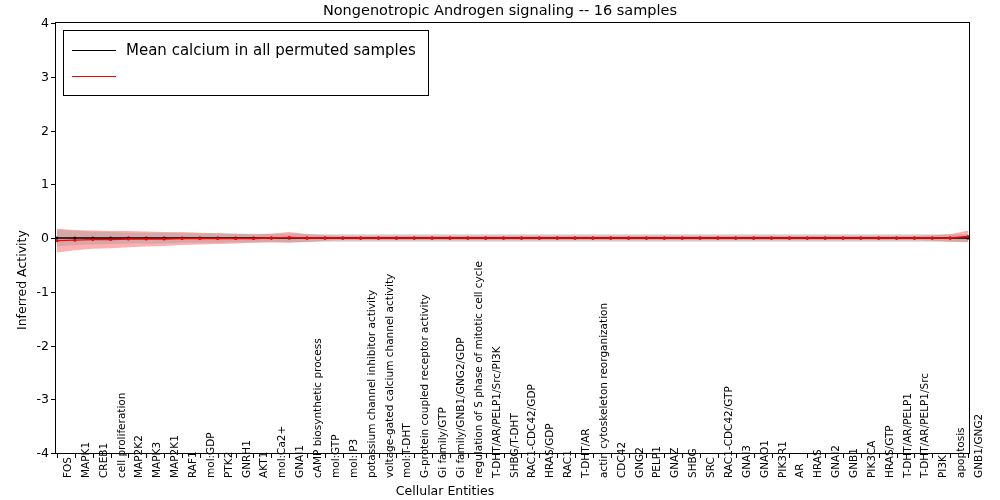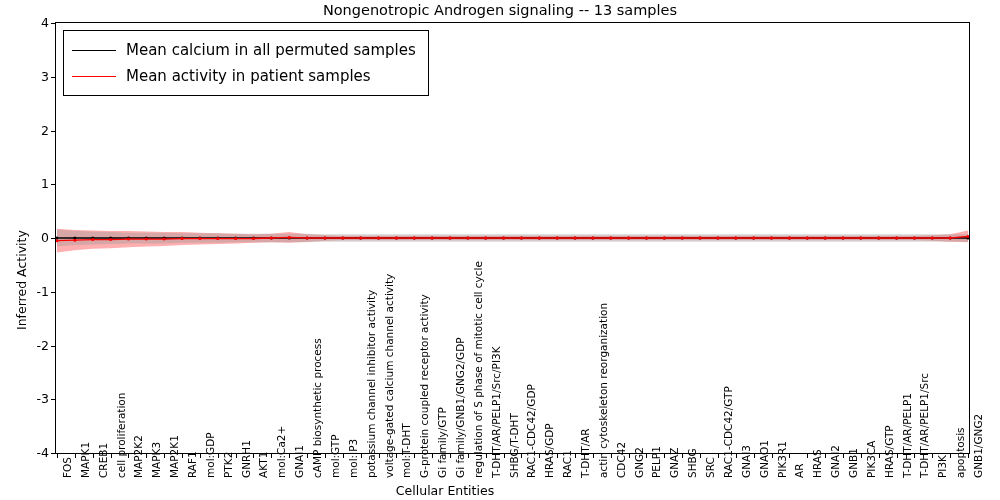--- a/index.html
+++ b/index.html
@@ -105,21 +105,21 @@
     position: absolute;
     left: 0;
     top: 0;
   }
 </style>
 </head>
 <body>
 
 <div id="figure">
 
-  <div id="chart-title">Nongenotropic Androgen signaling -- 13 samples</div>
+  <div id="chart-title">Nongenotropic Androgen signaling -- 16 samples</div>
 
   <div id="ylabel" style="left:14px; top:330px;">Inferred Activity</div>
 
   <div id="plot">
     <svg class="overlay" id="plot-svg" width="913" height="430">
         <path d="M 1.00 205.86 L 18.86 206.94 L 36.73 207.48 L 54.59 208.01 L 72.45 208.01 L 90.31 208.55 L 108.18 209.09 L 126.04 209.09 L 143.90 209.63 L 161.76 210.16 L 179.63 210.70 L 197.49 211.24 L 215.35 210.70 L 233.22 209.09 L 251.08 211.24 L 268.94 212.31 L 286.80 212.85 L 304.67 212.85 L 322.53 212.85 L 340.39 212.85 L 358.25 212.85 L 376.12 212.85 L 393.98 212.85 L 411.84 212.85 L 429.71 212.85 L 447.57 212.85 L 465.43 212.85 L 483.29 212.85 L 501.16 212.85 L 519.02 212.85 L 536.88 212.85 L 554.75 212.85 L 572.61 212.85 L 590.47 212.85 L 608.33 212.85 L 626.20 212.85 L 644.06 212.85 L 661.92 212.85 L 679.78 212.85 L 697.65 212.85 L 715.51 212.85 L 733.37 212.85 L 751.24 212.85 L 769.10 212.85 L 786.96 212.85 L 804.82 212.85 L 822.69 212.85 L 840.55 212.85 L 858.41 212.85 L 876.27 212.31 L 894.14 211.24 L 912.00 207.48 L 912.00 219.30 L 894.14 218.76 L 876.27 217.69 L 858.41 217.15 L 840.55 217.15 L 822.69 217.15 L 804.82 217.15 L 786.96 217.15 L 769.10 217.15 L 751.24 217.15 L 733.37 217.15 L 715.51 217.15 L 697.65 217.15 L 679.78 217.15 L 661.92 217.15 L 644.06 217.15 L 626.20 217.15 L 608.33 217.15 L 590.47 217.15 L 572.61 217.15 L 554.75 217.15 L 536.88 217.15 L 519.02 217.15 L 501.16 217.15 L 483.29 217.15 L 465.43 217.15 L 447.57 217.15 L 429.71 217.15 L 411.84 217.15 L 393.98 217.15 L 376.12 217.15 L 358.25 217.15 L 340.39 217.15 L 322.53 217.15 L 304.67 217.15 L 286.80 217.15 L 268.94 217.69 L 251.08 218.76 L 233.22 219.84 L 215.35 219.30 L 197.49 219.84 L 179.63 220.38 L 161.76 220.91 L 143.90 221.45 L 126.04 221.99 L 108.18 223.06 L 90.31 223.60 L 72.45 224.14 L 54.59 225.21 L 36.73 225.75 L 18.86 227.36 L 1.00 229.51 Z" fill="#ff4d4d" fill-opacity="0.45" stroke="none"></path>
         <path d="M 1.00 206.40 L 18.86 208.01 L 36.73 208.55 L 54.59 209.09 L 72.45 209.63 L 90.31 209.63 L 108.18 209.63 L 126.04 210.16 L 143.90 210.16 L 161.76 210.16 L 179.63 210.70 L 197.49 210.70 L 215.35 210.70 L 233.22 210.70 L 251.08 210.70 L 268.94 211.24 L 286.80 211.24 L 304.67 211.24 L 322.53 211.24 L 340.39 211.24 L 358.25 211.24 L 376.12 211.24 L 393.98 211.24 L 411.84 211.24 L 429.71 211.24 L 447.57 211.24 L 465.43 211.24 L 483.29 211.24 L 501.16 211.24 L 519.02 211.24 L 536.88 211.24 L 554.75 211.24 L 572.61 211.24 L 590.47 211.24 L 608.33 211.24 L 626.20 211.24 L 644.06 211.24 L 661.92 211.24 L 679.78 211.24 L 697.65 211.24 L 715.51 211.24 L 733.37 211.24 L 751.24 211.24 L 769.10 211.24 L 786.96 211.24 L 804.82 211.24 L 822.69 211.24 L 840.55 211.24 L 858.41 211.24 L 876.27 211.24 L 894.14 211.24 L 912.00 211.24 L 912.00 218.76 L 894.14 218.76 L 876.27 218.76 L 858.41 218.76 L 840.55 218.76 L 822.69 218.76 L 804.82 218.76 L 786.96 218.76 L 769.10 218.76 L 751.24 218.76 L 733.37 218.76 L 715.51 218.76 L 697.65 218.76 L 679.78 218.76 L 661.92 218.76 L 644.06 218.76 L 626.20 218.76 L 608.33 218.76 L 590.47 218.76 L 572.61 218.76 L 554.75 218.76 L 536.88 218.76 L 519.02 218.76 L 501.16 218.76 L 483.29 218.76 L 465.43 218.76 L 447.57 218.76 L 429.71 218.76 L 411.84 218.76 L 393.98 218.76 L 376.12 218.76 L 358.25 218.76 L 340.39 218.76 L 322.53 218.76 L 304.67 218.76 L 286.80 218.76 L 268.94 218.76 L 251.08 219.30 L 233.22 219.30 L 215.35 219.30 L 197.49 219.30 L 179.63 219.30 L 161.76 219.84 L 143.90 219.84 L 126.04 219.84 L 108.18 220.38 L 90.31 220.38 L 72.45 220.38 L 54.59 220.91 L 36.73 221.45 L 18.86 221.99 L 1.00 223.60 Z" fill="#9a9a9a" fill-opacity="0.40" stroke="none"></path>
         <path d="M 1.00 215.00 L 18.86 215.00 L 36.73 215.00 L 54.59 215.00 L 72.45 215.00 L 90.31 215.00 L 108.18 215.00 L 126.04 215.00 L 143.90 215.00 L 161.76 215.00 L 179.63 215.00 L 197.49 215.00 L 215.35 215.00 L 233.22 215.00 L 251.08 215.00 L 268.94 215.00 L 286.80 215.00 L 304.67 215.00 L 322.53 215.00 L 340.39 215.00 L 358.25 215.00 L 376.12 215.00 L 393.98 215.00 L 411.84 215.00 L 429.71 215.00 L 447.57 215.00 L 465.43 215.00 L 483.29 215.00 L 501.16 215.00 L 519.02 215.00 L 536.88 215.00 L 554.75 215.00 L 572.61 215.00 L 590.47 215.00 L 608.33 215.00 L 626.20 215.00 L 644.06 215.00 L 661.92 215.00 L 679.78 215.00 L 697.65 215.00 L 715.51 215.00 L 733.37 215.00 L 751.24 215.00 L 769.10 215.00 L 786.96 215.00 L 804.82 215.00 L 822.69 215.00 L 840.55 215.00 L 858.41 215.00 L 876.27 215.00 L 894.14 215.00 L 912.00 215.00" fill="none" stroke="#000000" stroke-width="1.3"></path>
         <circle cx="1.00" cy="215.00" r="1.5" fill="#000000"></circle>
         <circle cx="18.86" cy="215.00" r="1.5" fill="#000000"></circle>
@@ -358,17 +358,16 @@
 
   <div id="xlabel">Cellular Entities</div>
 
   <div id="legend">
     <div class="legend-row">
       <span class="legend-swatch" style="border-top-color:#000000;"></span>
       <span class="legend-text">Mean calcium in all permuted samples</span>
     </div>
     <div class="legend-row">
       <span class="legend-swatch" style="border-top-color:#ff0000;"></span>
-      <span class="legend-text">Mean activity in patient samples</span>
     </div>
   </div>
 
 </div>
 
 </body></html>

